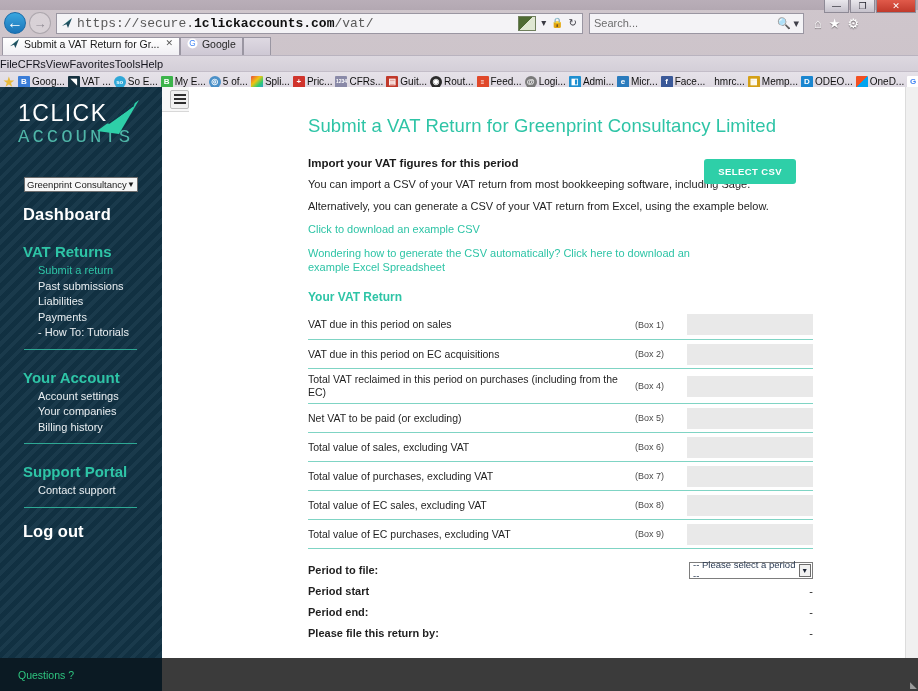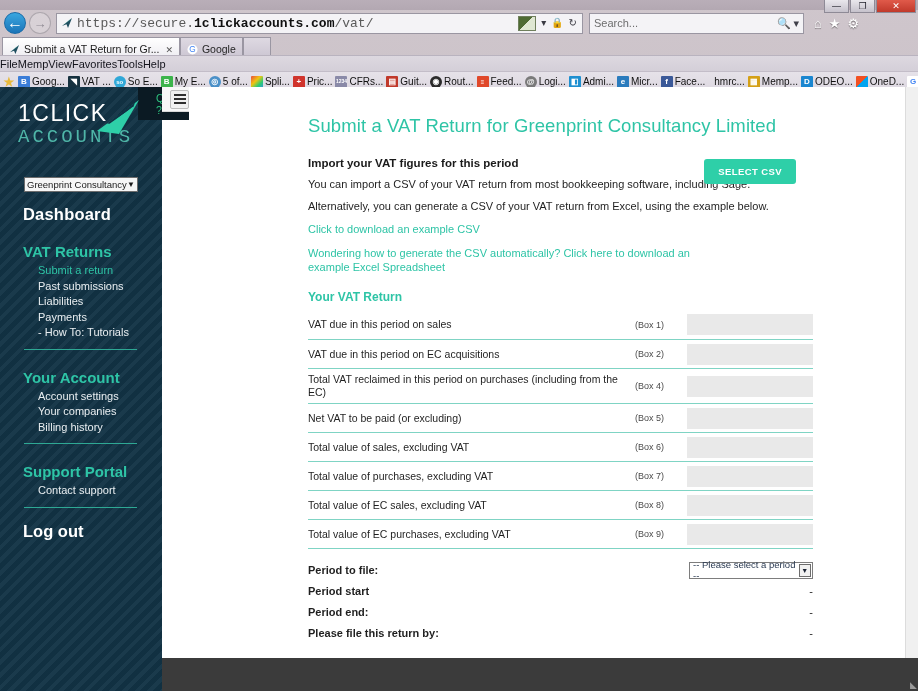--- a/index.html
+++ b/index.html
@@ -95,21 +95,21 @@
     padding: 0 5px 0 7px; color: #ffffff;
     font-size: 13px;
     text-shadow: 0 1px 1px rgba(0,0,0,.45);
   }
 
   .tabrow {
     height: 19px; display: flex; align-items: flex-end;
     padding-left: 2px; position: relative;
   }
   .tab {
-    height: 18px; display: flex; align-items: flex-end; gap: 4px;
+    height: 18px; display: flex; align-items: flex-start; gap: 4px;
     padding: 0 6px; font-size: 10.5px; color: #1a1a1a;
     border: 1px solid #9a96a2; border-bottom: none;
     background: linear-gradient(180deg,#ffffff,#f0eff3);
   }
   .tab.inactive {
     background: linear-gradient(180deg,#ded9e2,#cec8d4);
     color: #262626;
   }
   .tab.newtab {
     width: 28px; background: linear-gradient(180deg,#ded9e2,#cec8d4);
@@ -155,21 +155,21 @@
   .sidebar {
     width: 162px; flex: none; position: relative;
     background-color: #123345;
     background-image: repeating-linear-gradient(
       135deg,
       rgba(255,255,255,0.035) 0px,
       rgba(255,255,255,0.035) 4px,
       rgba(0,0,0,0.05) 4px,
       rgba(0,0,0,0.05) 9px
     );
-    display: flex; 
+    display: flex; flex-direction: column;
   }
   .sb-inner { padding: 10px 0 0 0; flex: 1; }
   .logo-wrap { padding: 5px 0 0 18px; position: relative; height: 68px; }
   .logo-1click {
     font-size: 23px; letter-spacing: 1.5px; color: #fff;
     font-weight: 400; line-height: 1; font-family: "Liberation Sans", sans-serif;
   }
   .logo-accounts {
     font-size: 19px; letter-spacing: 3px; color: #4fb6a8;
     line-height: 1; margin-top: 3px; font-family: Liberation Mono, monospace;
@@ -383,21 +383,21 @@
             <text x="6" y="9" font-size="9" text-anchor="middle" fill="#4285f4" font-family="Liberation Sans">G</text>
           </svg>
       </span>
       <span>Google</span>
     </div>
     <div class="tab newtab"></div>
   </div>
 
   <div class="menurow">
     <span>File</span>
-    <span>Memp</span>
+    <span>CFRs</span>
     <span>View</span>
     <span>Favorites</span>
     <span>Tools</span>
     <span>Help</span>
   </div>
 
   <div class="favrow">
     <span class="favico" style="background:transparent;color:#e8b93a;font-size:12px">★</span>
     <span class="fav">
         <span class="favico" style="background:#3b7dd8">B</span>

